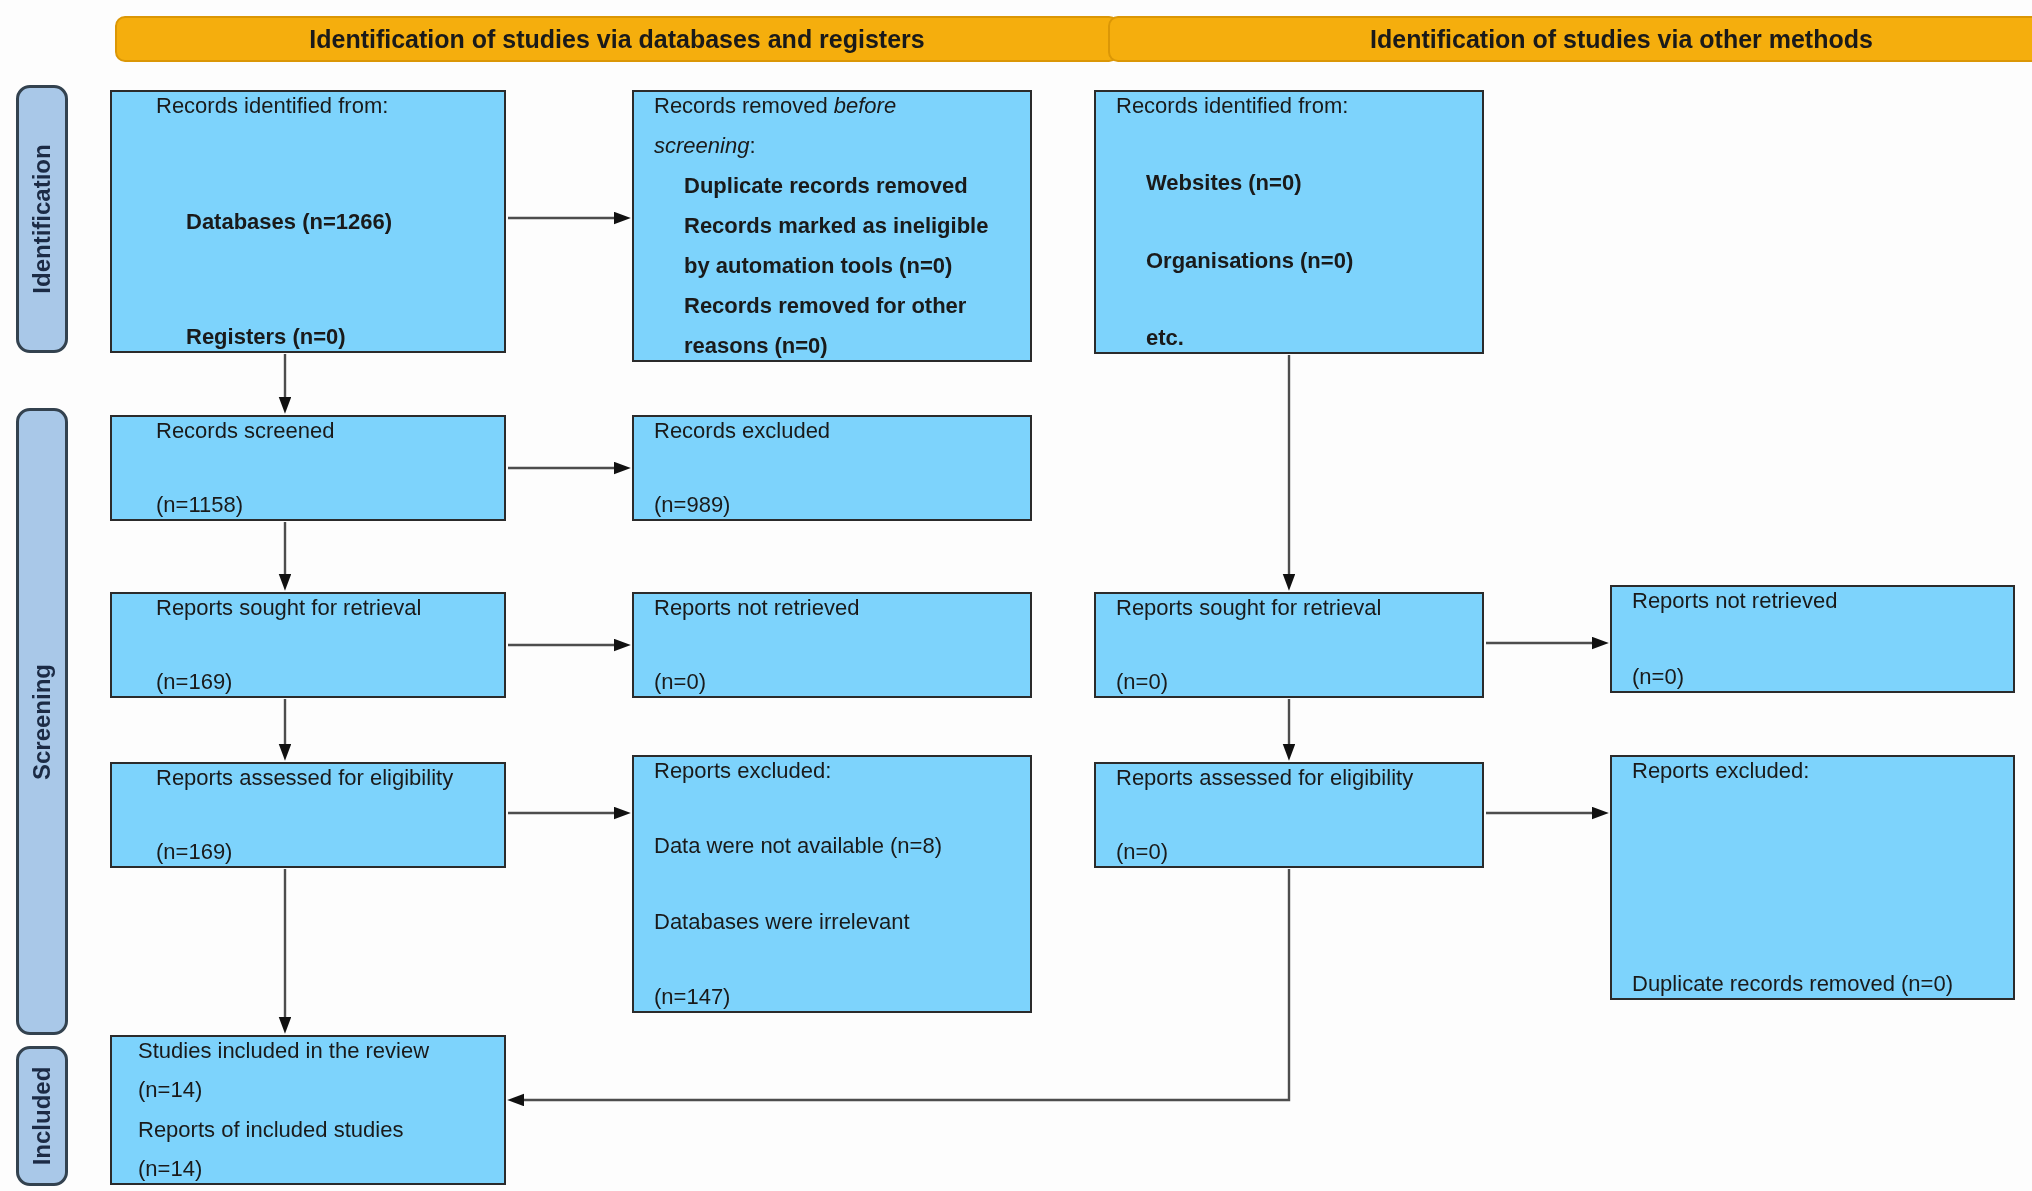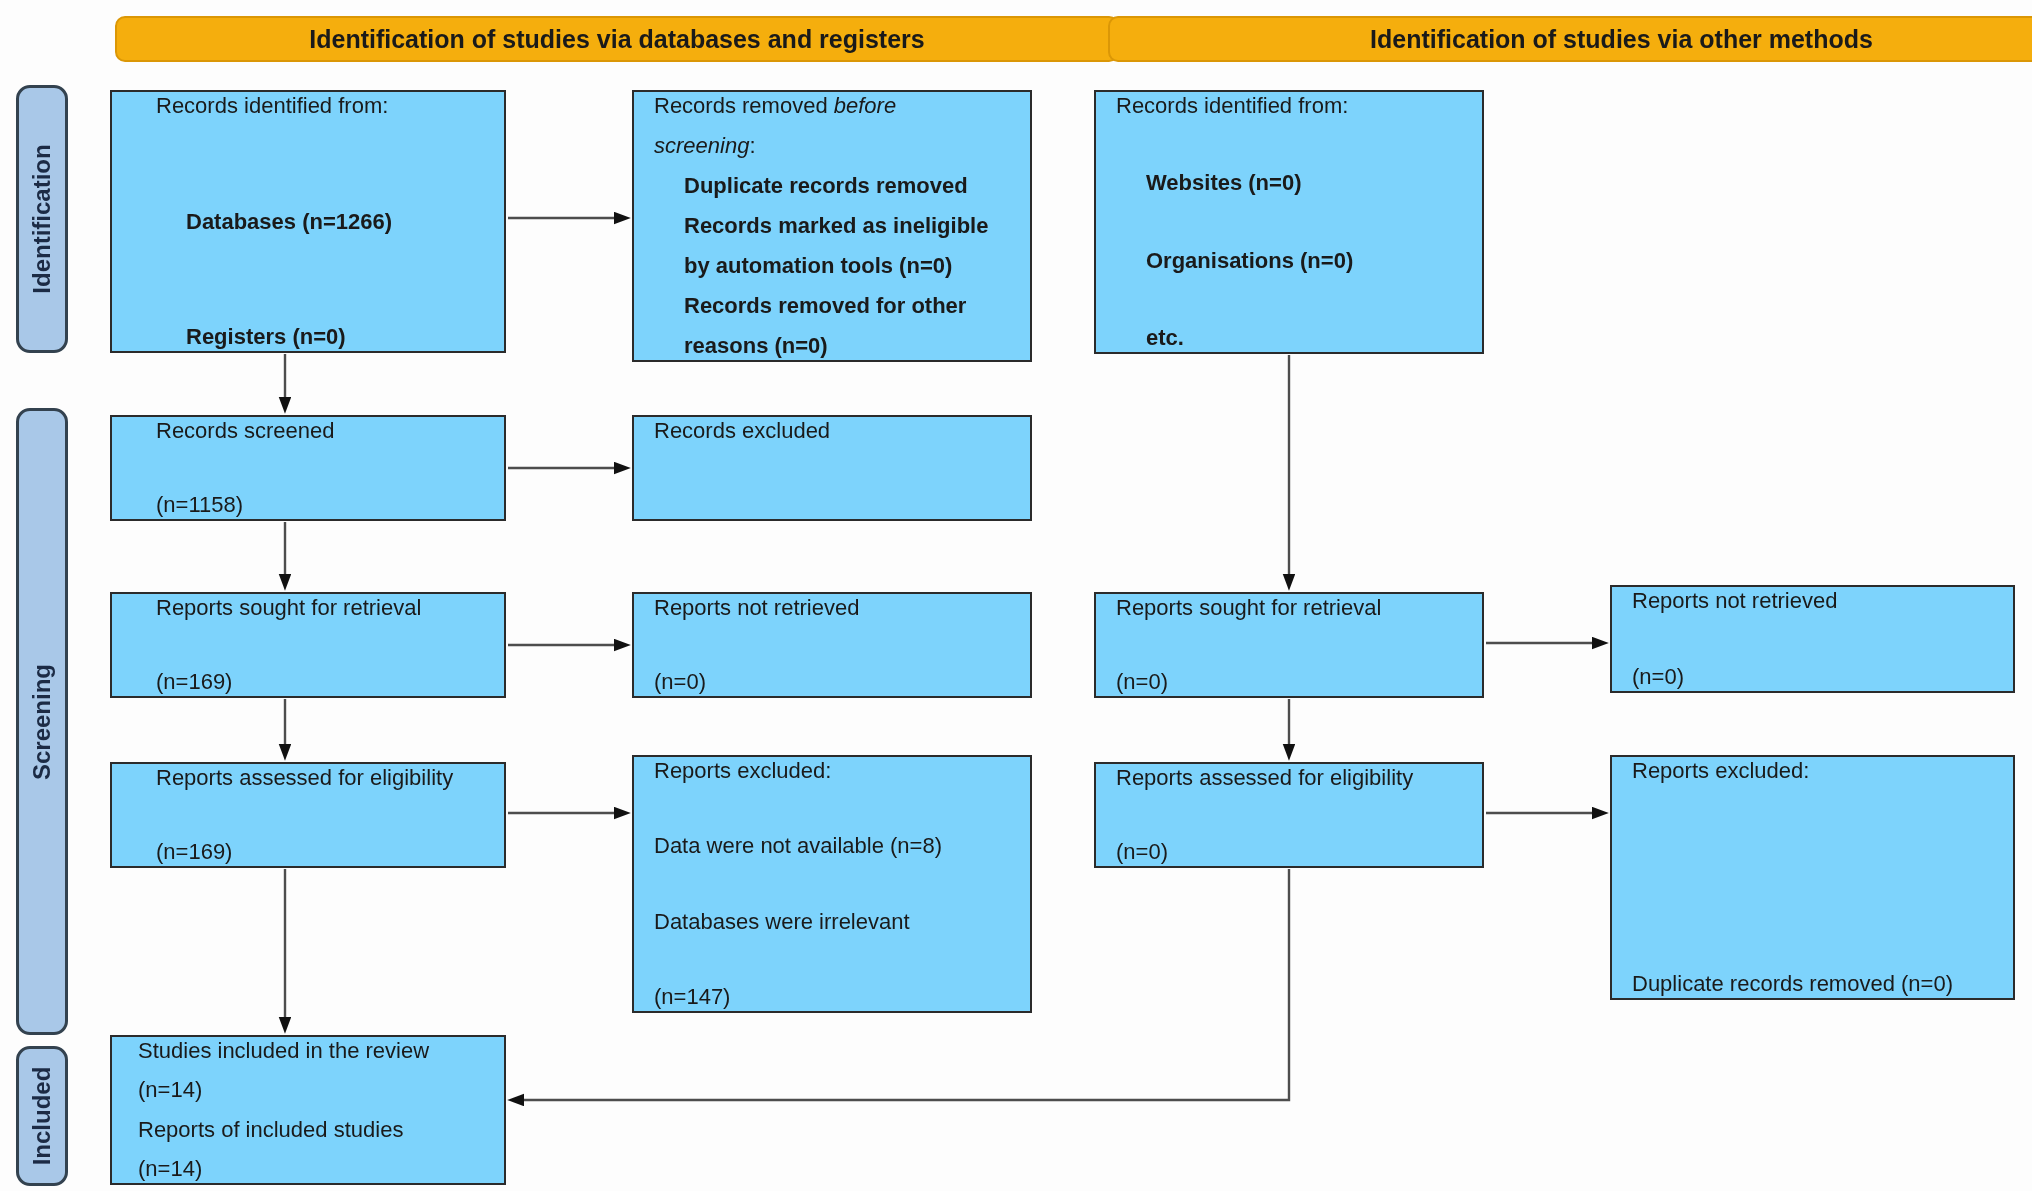--- a/index.html
+++ b/index.html
@@ -117,20 +117,21 @@
     <div class="ln"><i>screening</i><span>:</span></div>
     <div class="ln ind">Duplicate records removed</div>
     <div class="ln ind">Records marked as ineligible</div>
     <div class="ln ind">by automation tools (n=0)</div>
     <div class="ln ind">Records removed for other</div>
     <div class="ln ind">reasons (n=0)</div>
   </div>
 
   <div class="box pad-sm" style="left:632px;top:415px;width:400px;height:106px;">
     <div class="ln">Records excluded</div>
+    <div class="ln">(n=989)</div>
   </div>
 
   <div class="box pad-sm" style="left:632px;top:592px;width:400px;height:106px;">
     <div class="ln">Reports not retrieved</div>
     <div class="ln">(n=0)</div>
   </div>
 
   <div class="box pad-sm" style="left:632px;top:755px;width:400px;height:258px;">
     <div class="ln">Reports excluded:</div>
     <div class="ln">Data were not available (n=8)</div>

